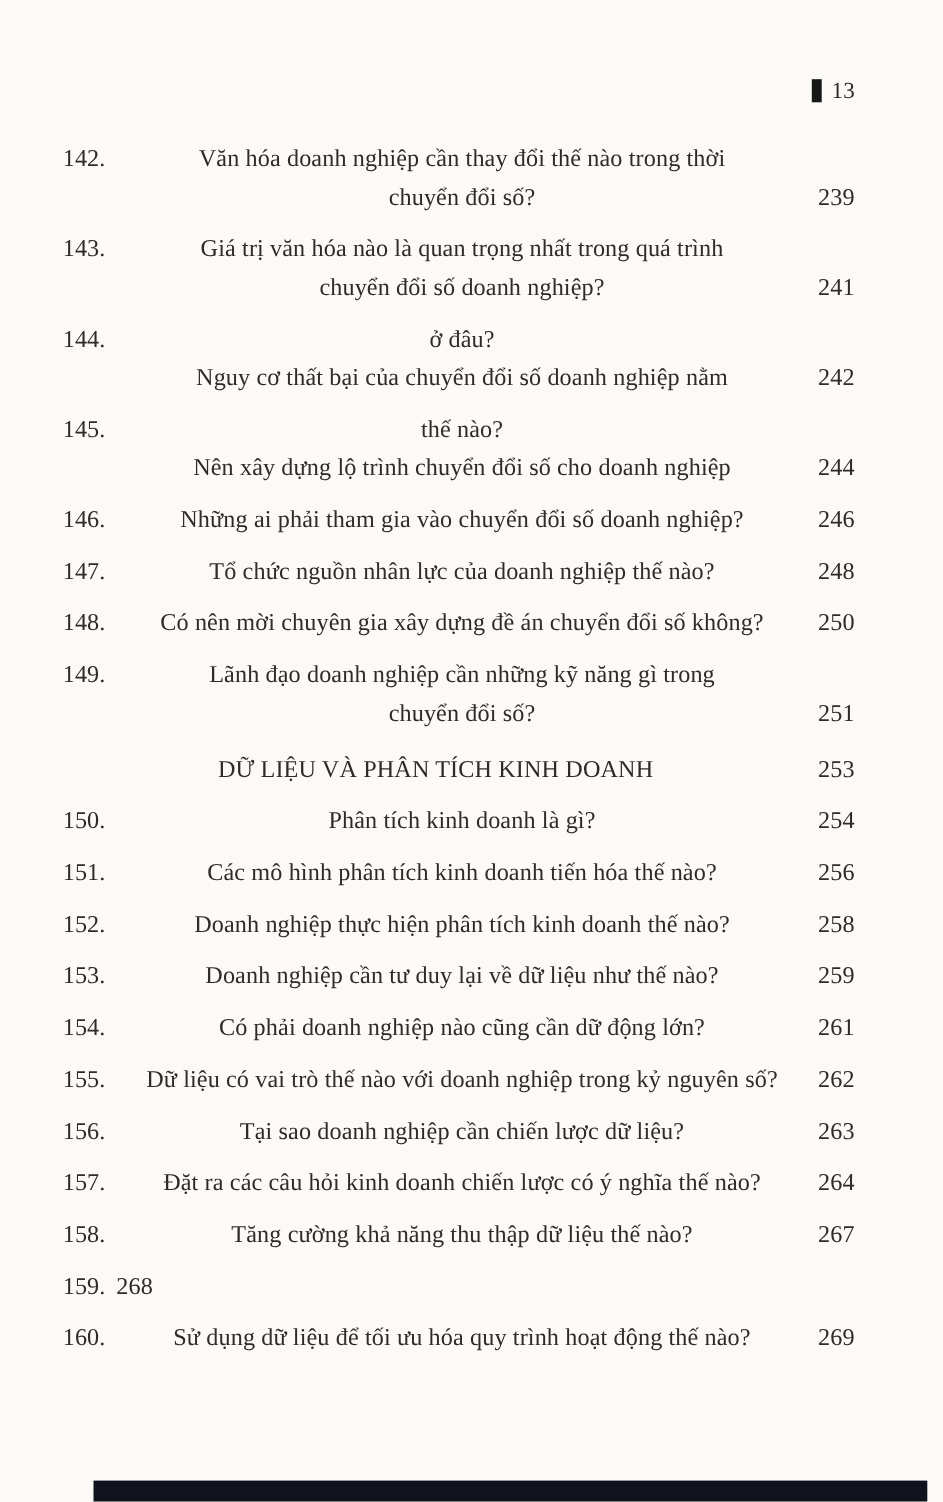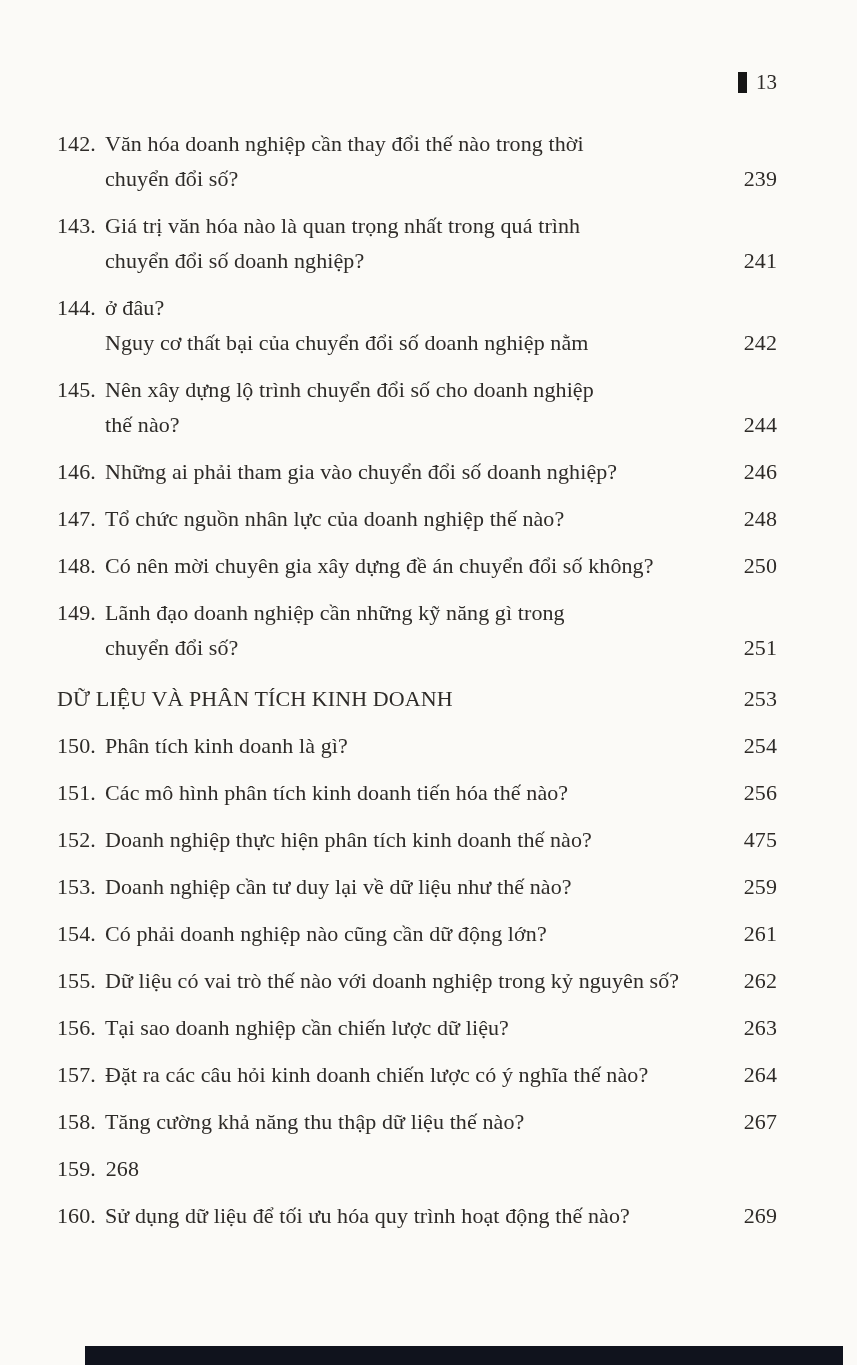--- a/index.html
+++ b/index.html
@@ -45,21 +45,21 @@
     letter-spacing: 0.1px;
   }
   .num {
     flex: 0 0 48px;
     align-self: flex-start;
   }
   .txt {
     flex: 1 1 auto;
     padding-right: 8px;
   }
-  .ln { display: block; }
+  .ln { display: block; text-align: center; }
   .pg {
     flex: 0 0 auto;
     min-width: 34px;
     text-align: right;
     align-self: flex-end;
   }
   .section {
     margin-top: 16px;
   }
   .bottom-bar {
@@ -100,22 +100,22 @@
       <span class="num">144.</span>
       <span class="txt">
         <span class="ln">ở đâu?</span>
         <span class="ln">Nguy cơ thất bại của chuyển đổi số doanh nghiệp nằm</span>
       </span>
       <span class="pg">242</span>
     </div>
     <div class="row">
       <span class="num">145.</span>
       <span class="txt">
+        <span class="ln">thế nào?</span>
         <span class="ln">Nên xây dựng lộ trình chuyển đổi số cho doanh nghiệp</span>
-        <span class="ln">thế nào?</span>
       </span>
       <span class="pg">244</span>
     </div>
     <div class="row">
       <span class="num">146.</span>
       <span class="txt">
         <span class="ln">Những ai phải tham gia vào chuyển đổi số doanh nghiệp?</span>
       </span>
       <span class="pg">246</span>
     </div>
@@ -159,21 +159,21 @@
       <span class="txt">
         <span class="ln">Các mô hình phân tích kinh doanh tiến hóa thế nào?</span>
       </span>
       <span class="pg">256</span>
     </div>
     <div class="row">
       <span class="num">152.</span>
       <span class="txt">
         <span class="ln">Doanh nghiệp thực hiện phân tích kinh doanh thế nào?</span>
       </span>
-      <span class="pg">475</span>
+      <span class="pg">258</span>
     </div>
     <div class="row">
       <span class="num">153.</span>
       <span class="txt">
         <span class="ln">Doanh nghiệp cần tư duy lại về dữ liệu như thế nào?</span>
       </span>
       <span class="pg">259</span>
     </div>
     <div class="row">
       <span class="num">154.</span>

